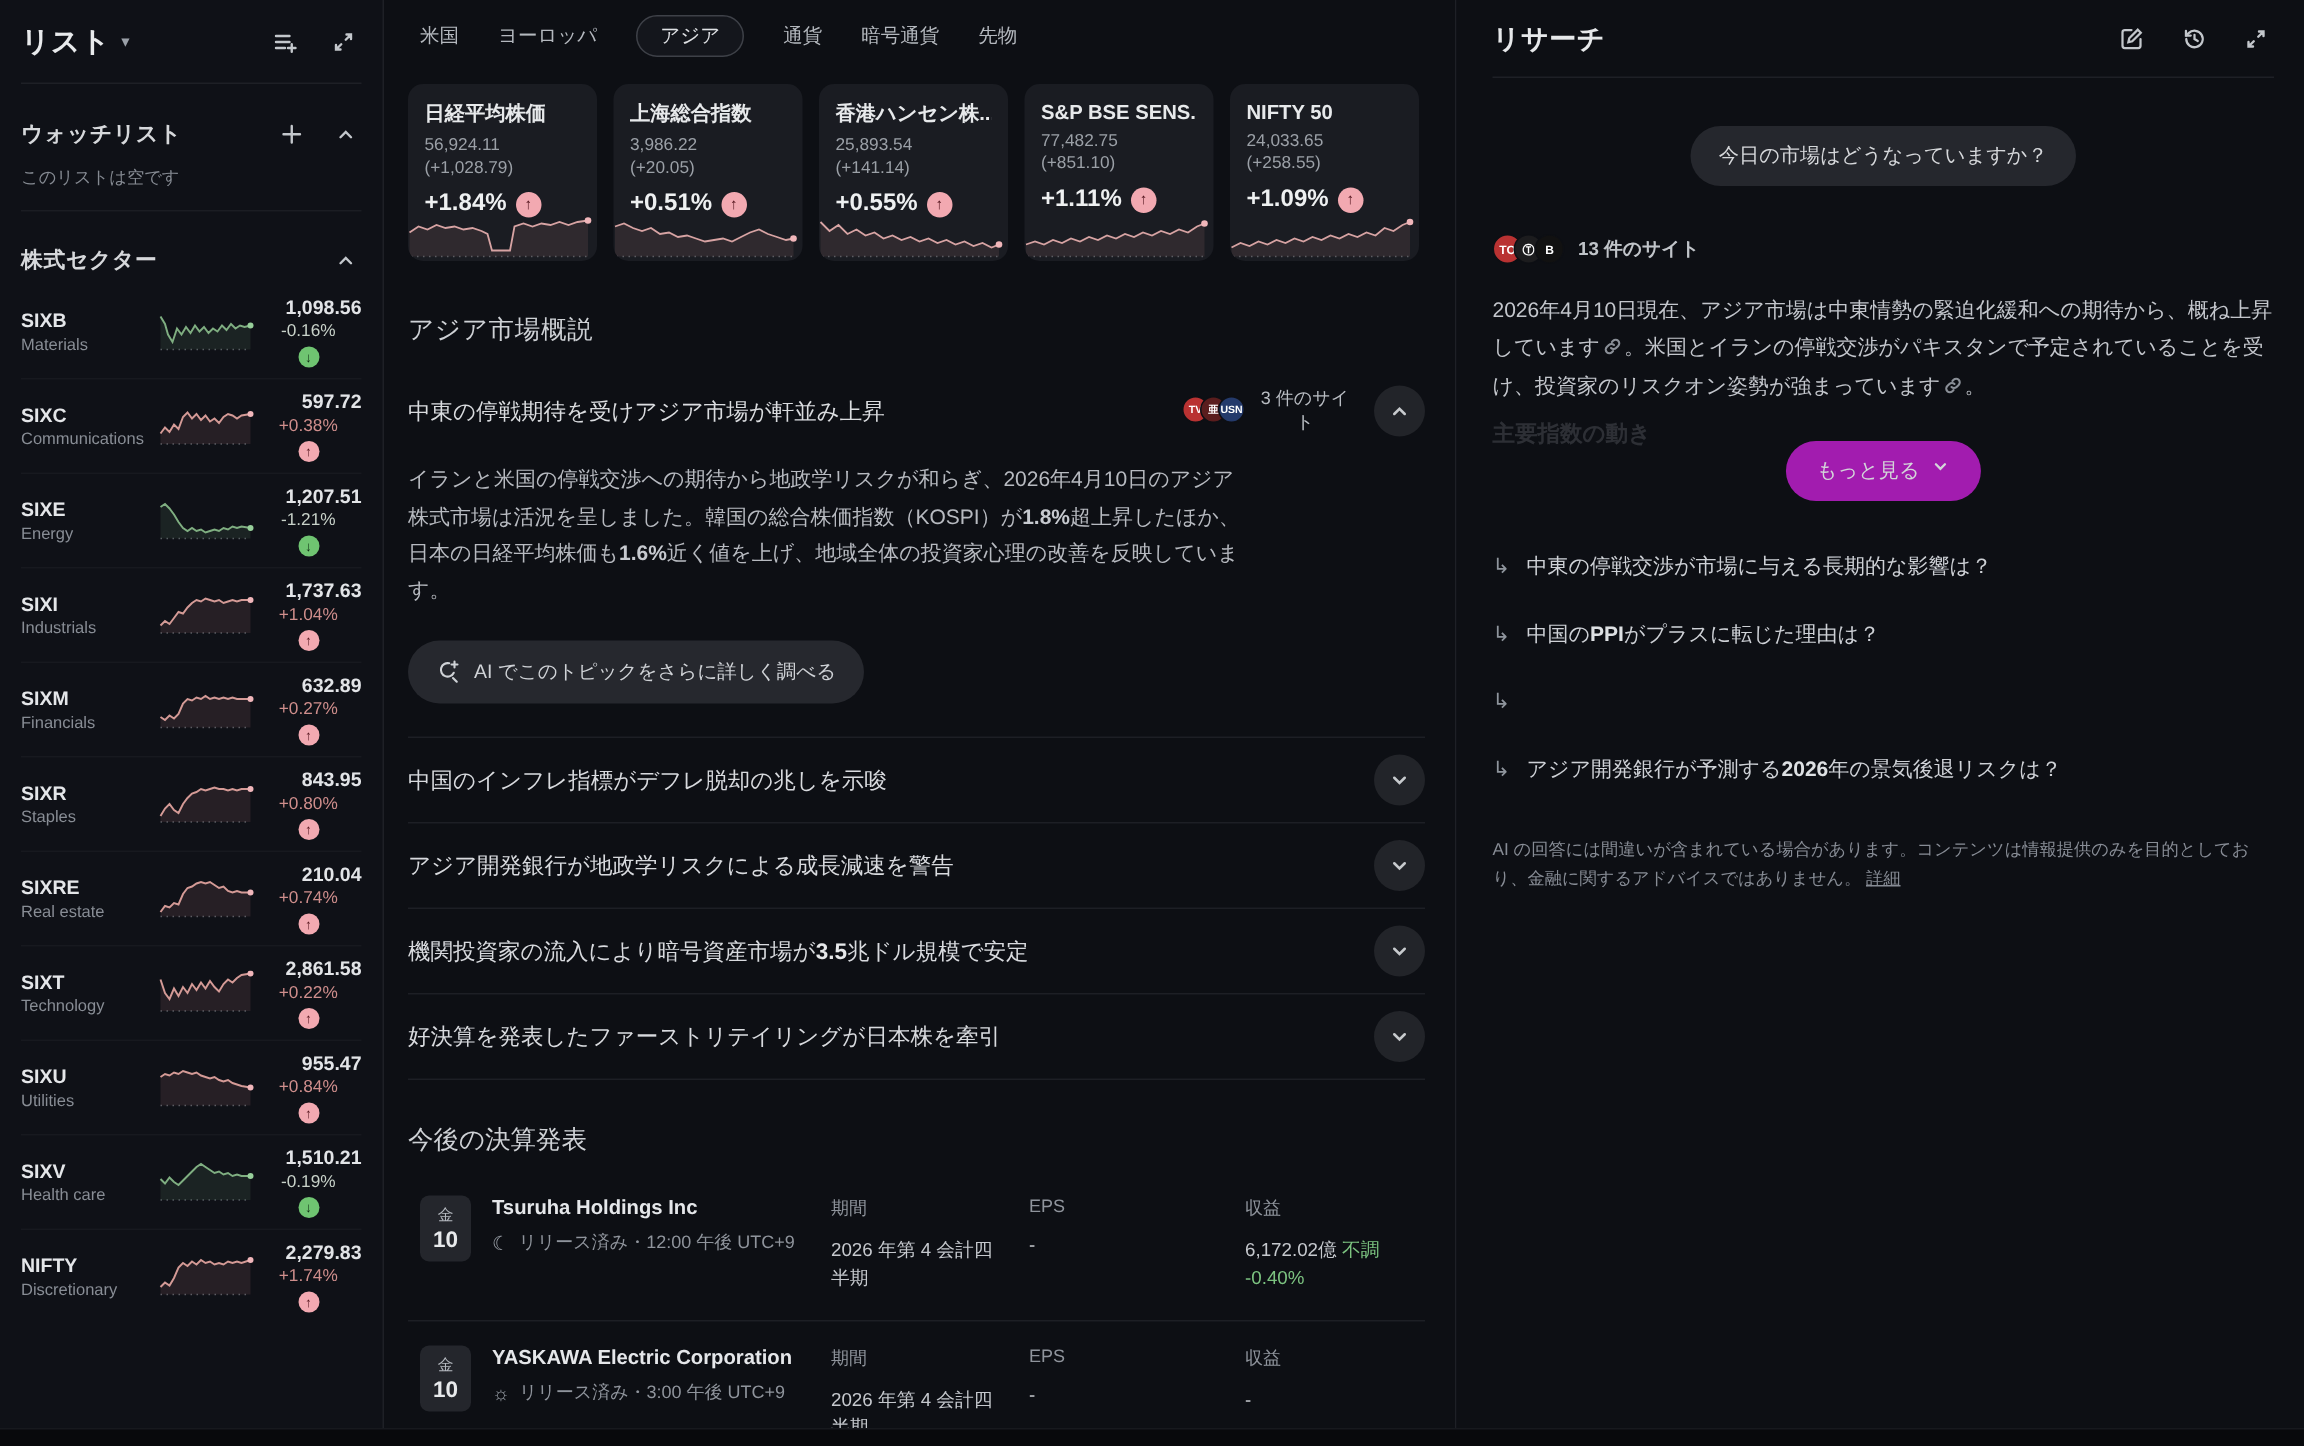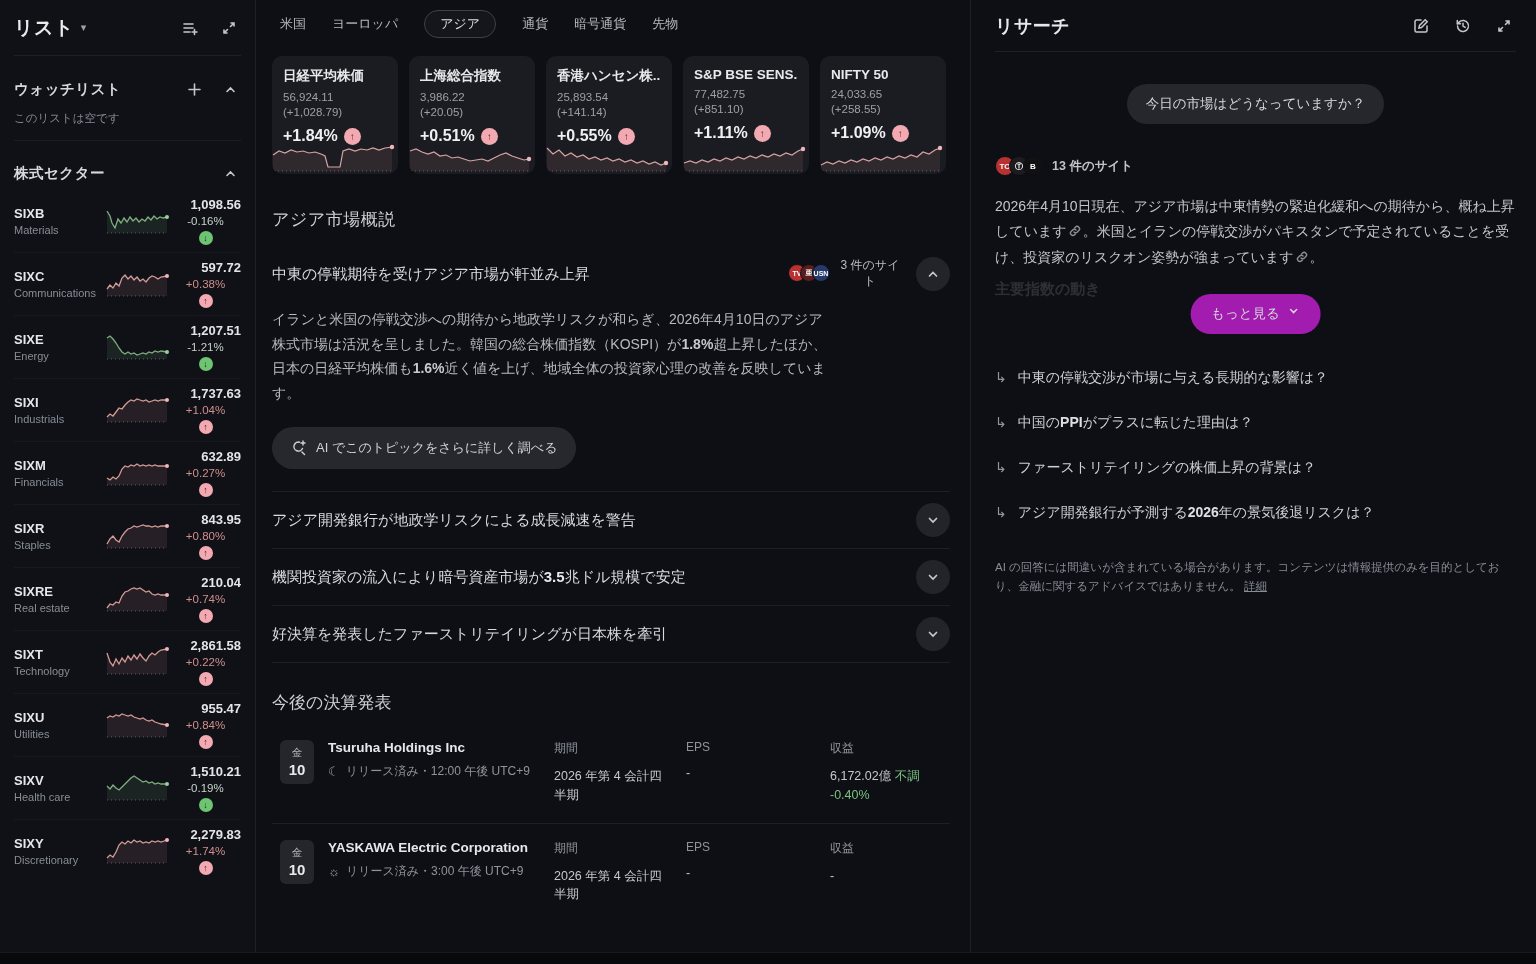--- a/index.html
+++ b/index.html
@@ -365,21 +365,21 @@
             <div class="sec-value">1,510.21</div>
             <div class="sec-chg chg-down">
               <span>-0.19%</span>
               <span class="badge badge-down">↓</span>
             </div>
           </div>
       </div>
 
       <div class="sector-row">
         <div class="sec-id">
-            <div class="sec-ticker">SIXY</div>
+            <div class="sec-ticker">NIFTY</div>
             <div class="sec-name">Discretionary</div>
           </div>
         <svg class="sec-spark" viewBox="0 0 64 30">
             <line class="spark-base" x1="1" y1="27" x2="61" y2="27"></line>
             <polygon points="1,22 4,19 7,21 10,16 13,9 16,6 19,8 22,5 25,7 28,4 31,6 34,5 37,7 40,6 43,7 46,5 49,6 52,5 55,6 61,4 61,27 1,27" fill="rgba(190,130,130,0.13)"></polygon>
             <polyline fill="none" stroke-width="1.3" points="1,22 4,19 7,21 10,16 13,9 16,6 19,8 22,5 25,7 28,4 31,6 34,5 37,7 40,6 43,7 46,5 49,6 52,5 55,6 61,4" stroke="#d49a96"></polyline>
             <circle r="2" cx="61" cy="4" fill="#f0b6ba"></circle>
           </svg>
         <div class="sec-vals">
             <div class="sec-value">2,279.83</div>
@@ -515,20 +515,28 @@
             <path d="M11.5 8.5a4.5 4.5 0 1 1-3-6.3"></path>
             <path d="M12 1v4M10 3h4"></path>
             <path d="M11 12l2.5 2.5"></path>
           </svg>
         <span>AI でこのトピックをさらに詳しく調べる</span>
       </button>
     </div>
 
     <div class="news-list">
       <div class="news-item">
+        <div class="t"><span>中国のインフレ指標がデフレ脱却の兆しを示唆</span><b></b><span></span></div>
+        <button class="chev-btn">
+            <svg class="glyph" width="14" height="14" viewBox="0 0 14 14" fill="none" stroke="#c7cacd" stroke-width="1.7" stroke-linecap="round">
+              <path d="M3.5 5.5L7 9l3.5-3.5"></path>
+            </svg>
+          </button>
+      </div>
+      <div class="news-item">
         <div class="t"><span>アジア開発銀行が地政学リスクによる成長減速を警告</span><b></b><span></span></div>
         <button class="chev-btn">
             <svg class="glyph" width="14" height="14" viewBox="0 0 14 14" fill="none" stroke="#c7cacd" stroke-width="1.7" stroke-linecap="round">
               <path d="M3.5 5.5L7 9l3.5-3.5"></path>
             </svg>
           </button>
       </div>
       <div class="news-item">
         <div class="t"><span>機関投資家の流入により暗号資産市場が</span><b>3.5</b><span>兆ドル規模で安定</span></div>
         <button class="chev-btn">
@@ -664,21 +672,20 @@
       <div class="fu">
           <span class="fu-icon">↳</span>
           <span class="q"><span>中東の停戦交渉が市場に与える長期的な影響は？</span><b></b><span></span></span>
         </div>
       <div class="fu">
           <span class="fu-icon">↳</span>
           <span class="q"><span>中国の</span><b>PPI</b><span>がプラスに転じた理由は？</span></span>
         </div>
       <div class="fu">
           <span class="fu-icon">↳</span>
-          <span class="q"><span>ファーストリテイリングの株価上昇の背景は？</span><b></b><span></span></span>
         </div>
       <div class="fu">
           <span class="fu-icon">↳</span>
           <span class="q"><span>アジア開発銀行が予測する</span><b>2026</b><span>年の景気後退リスクは？</span></span>
         </div>
     </div>
 
     <p class="disclaimer"><span>AI の回答には間違いが含まれている場合があります。コンテンツは情報提供のみを目的としており、金融に関するアドバイスではありません。</span> <a>詳細</a></p>
   </aside>
 </div>

